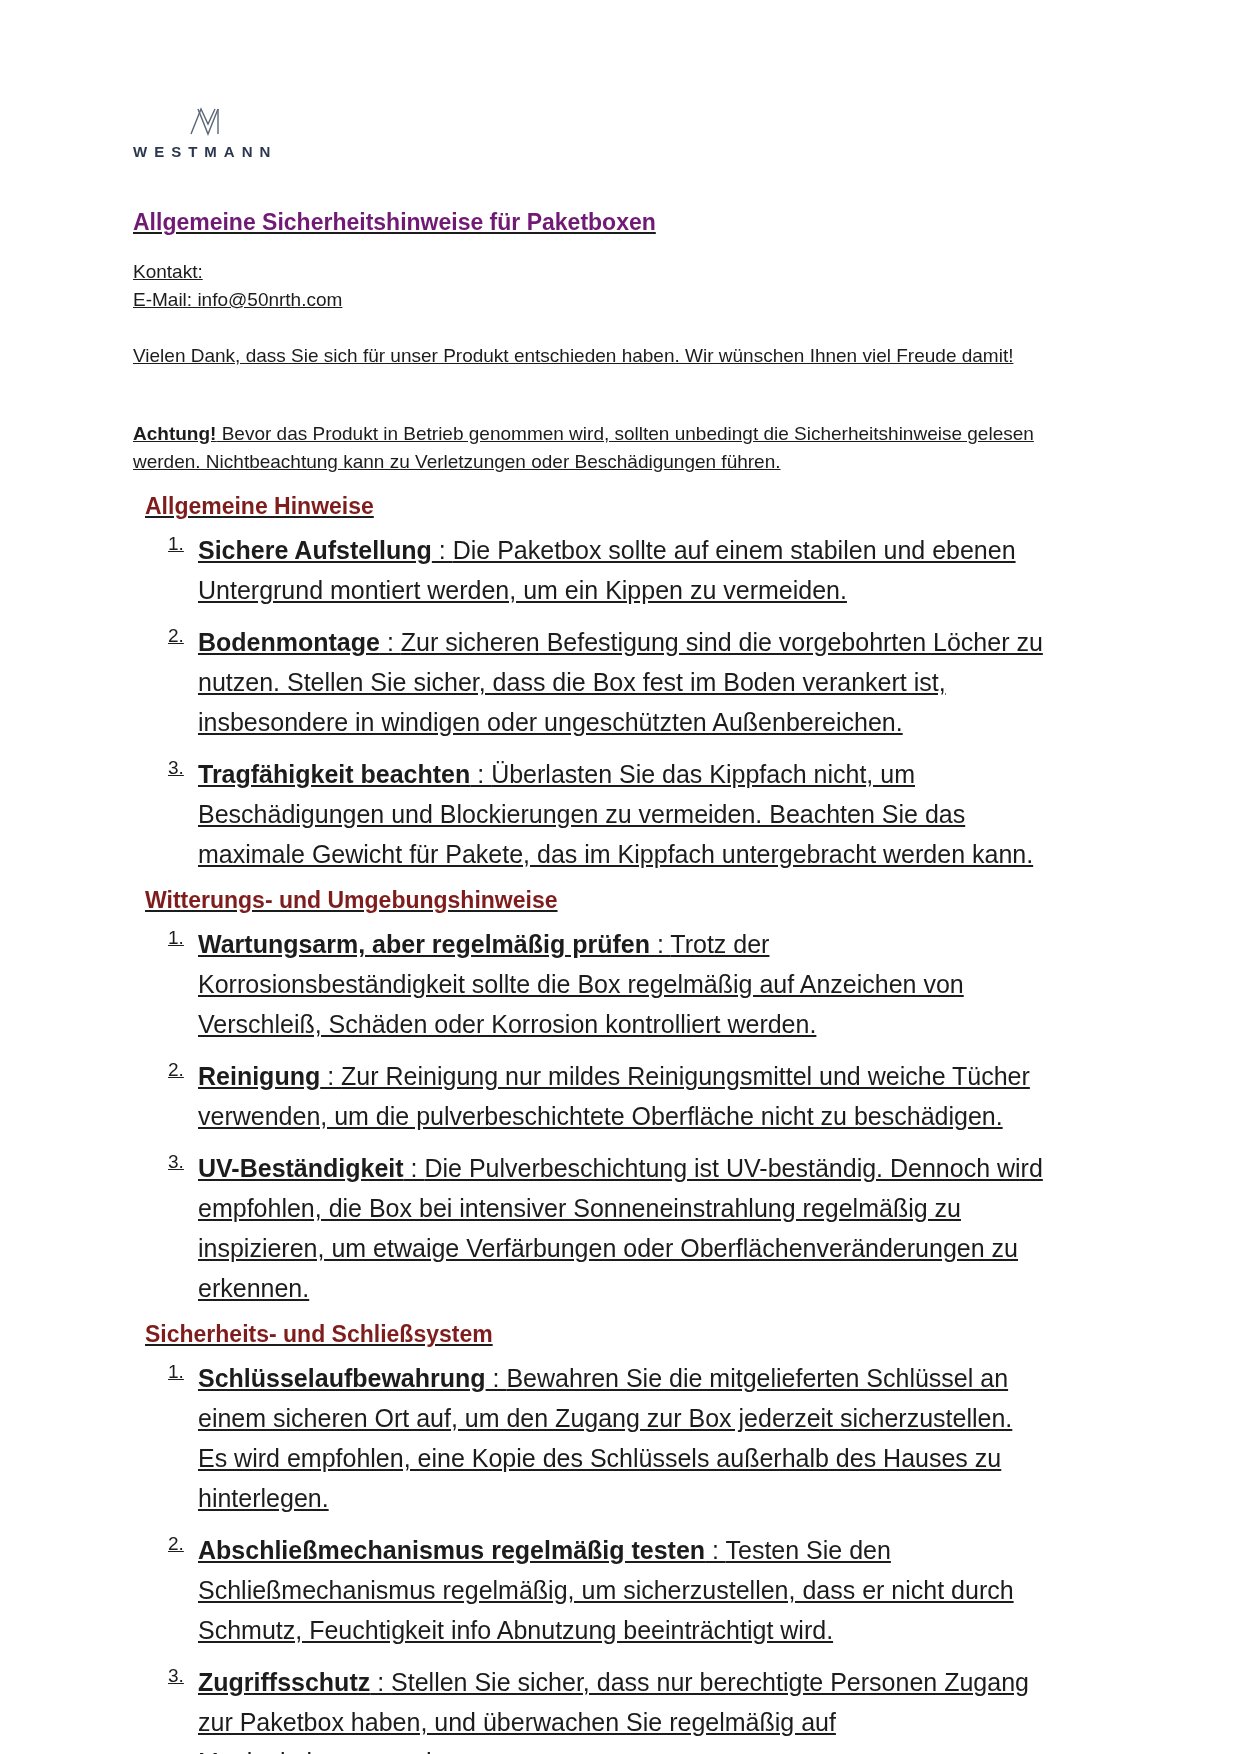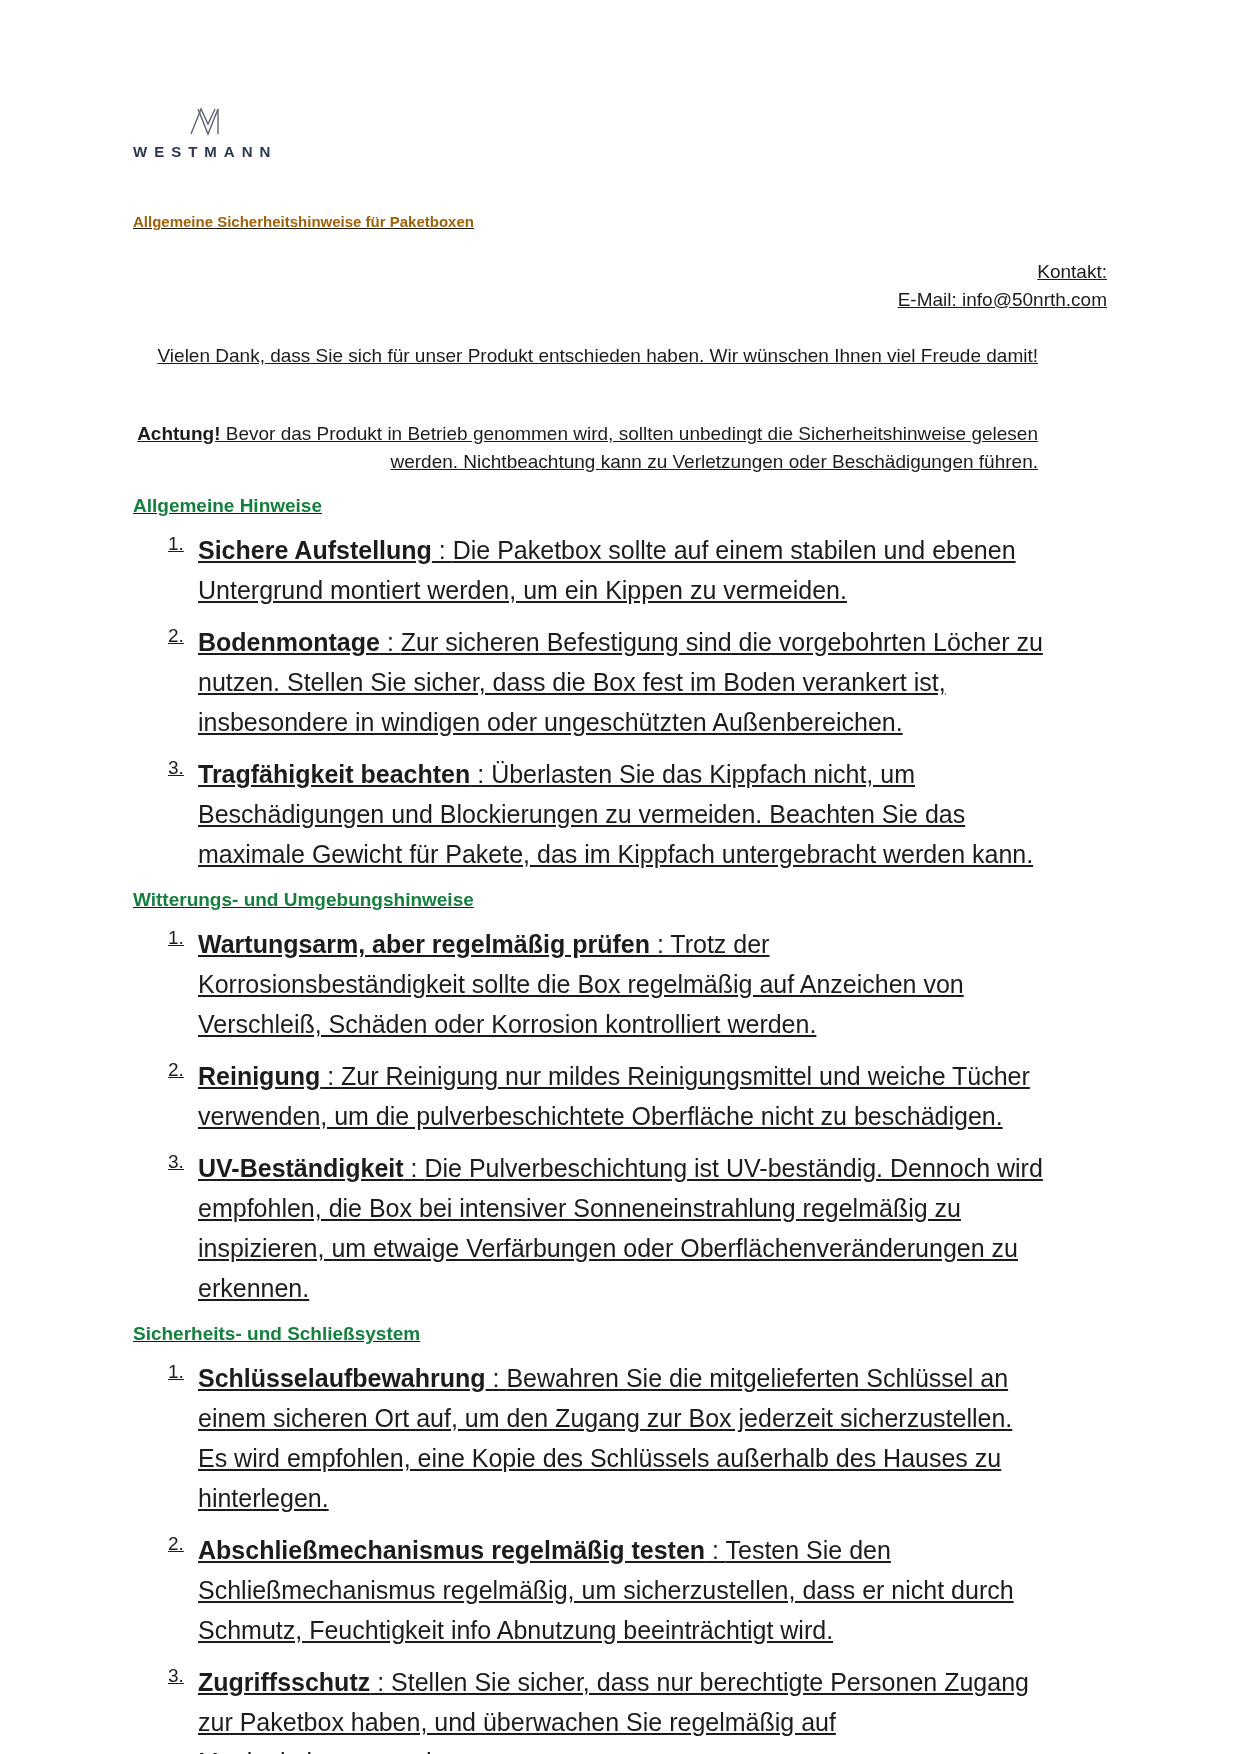--- a/index.html
+++ b/index.html
@@ -28,44 +28,43 @@
   .logo-word {
     font-size: 15px;
     font-weight: 700;
     letter-spacing: 7px;
     color: #2b3750;
     text-indent: 0;
     white-space: nowrap;
   }
   
   .doc-title {
-    font-size: 15px;
+    font-size: 23px;
     line-height: 32px;
     font-weight: 700;
-    color: #a16207;
+    color: #701a75;
     margin: 0 0 20px 0;
   }
   
   .line, .para {
     font-size: 19px;
     line-height: 28px;
     margin: 0;
-    text-align: right;
   }
   .para { max-width: 905px; }
   .intro { margin-top: 28px; }
   .warning { margin-top: 50px; margin-bottom: 12px; }
   .bold { font-weight: 700; }
   
   .section-heading {
-    font-size: 19px;
+    font-size: 23px;
     line-height: 28px;
     font-weight: 700;
-    color: #15803d;
-    margin: 4px 0 10px 0;
+    color: #7f1d1d;
+    margin: 4px 0 10px 12px;
   }
   .section-heading.first { margin-top: 16px; }
   
   .nlist { margin: 0 0 2px 0; }
   .nitem {
     display: flex;
     align-items: flex-start;
     padding-left: 35px;
     margin-bottom: 12px;
   }

